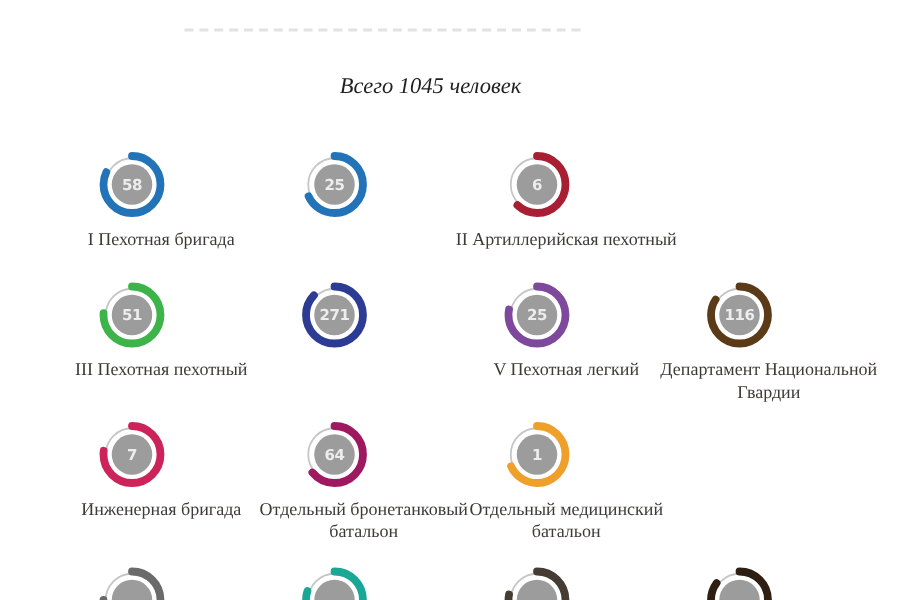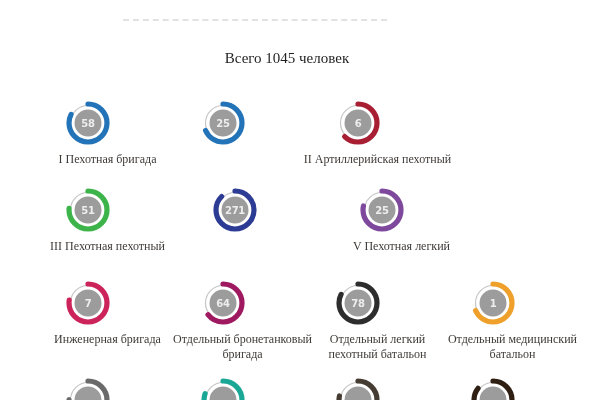--- a/index.html
+++ b/index.html
@@ -16,30 +16,31 @@
     width: 264px; height: 0;
     border-top: 2px dashed #e2e2e2;
   }
   .title {
     position: absolute;
     top: 50px; left: 0;
     width: 574px;
     text-align: center;
     font-size: 15px;
     color: #1f1f1f;
+    font-style: italic;
   }
   #rows { position: absolute; left: 0; top: 0; width: 600px; height: 400px; }
   .row {
     position: absolute;
     left: 20px;
     width: 540px;
     display: flex;
   }
   .row:nth-child(1) { top: 100px; }
-  .row:nth-child(2) { top: 187px; gap: 12px; }
+  .row:nth-child(2) { top: 187px; }
   .row:nth-child(3) { top: 280px; }
   .row:nth-child(4) { top: 377px; }
   .cell {
     width: 135px;
     display: flex;
     flex-direction: column;
     align-items: center;
   }
   .gauge { display: block; }
   .num {
@@ -117,50 +118,50 @@
   </div>
       <div class="cell">
     <svg class="gauge" width="46" height="46" viewBox="0 0 46 46">
       <circle class="track" cx="23" cy="23" r="17.5" fill="none" stroke="#c6c6c6" stroke-width="1.2"></circle>
       <circle class="arc" cx="23" cy="23" r="19" fill="none" stroke-width="5.2" stroke-linecap="round" transform="rotate(-90 23 23)" stroke="#7e499c" stroke-dasharray="93.1 119.4"></circle>
       <circle class="disc" cx="23" cy="23" r="13.5" fill="#9c9c9c"></circle>
       <text class="num" x="23" y="26.5" text-anchor="middle">25</text>
     </svg>
     <div class="label">V Пехотная легкий</div>
   </div>
+      <div class="cell">
+    <svg class="gauge" width="46" height="46" viewBox="0 0 46 46">
+      <circle class="track" cx="23" cy="23" r="17.5" fill="none" stroke="#c6c6c6" stroke-width="1.2"></circle>
+      <circle class="arc" cx="23" cy="23" r="19" fill="none" stroke-width="5.2" stroke-linecap="round" transform="rotate(-90 23 23)" stroke="#5a3a17" stroke-dasharray="100.3 119.4"></circle>
+      <circle class="disc" cx="23" cy="23" r="13.5" fill="#9c9c9c"></circle>
+      <text class="num" x="23" y="26.5" text-anchor="middle">116</text>
+    </svg>
+    <div class="label">Департамент Национальной
+Гвардии</div>
+  </div>
     </div>
     <div class="row">
       <div class="cell">
     <svg class="gauge" width="46" height="46" viewBox="0 0 46 46">
       <circle class="track" cx="23" cy="23" r="17.5" fill="none" stroke="#c6c6c6" stroke-width="1.2"></circle>
       <circle class="arc" cx="23" cy="23" r="19" fill="none" stroke-width="5.2" stroke-linecap="round" transform="rotate(-90 23 23)" stroke="#cc235a" stroke-dasharray="91.9 119.4"></circle>
       <circle class="disc" cx="23" cy="23" r="13.5" fill="#9c9c9c"></circle>
       <text class="num" x="23" y="26.5" text-anchor="middle">7</text>
     </svg>
     <div class="label">Инженерная бригада</div>
   </div>
       <div class="cell">
     <svg class="gauge" width="46" height="46" viewBox="0 0 46 46">
       <circle class="track" cx="23" cy="23" r="17.5" fill="none" stroke="#c6c6c6" stroke-width="1.2"></circle>
       <circle class="arc" cx="23" cy="23" r="19" fill="none" stroke-width="5.2" stroke-linecap="round" transform="rotate(-90 23 23)" stroke="#9e195f" stroke-dasharray="76.4 119.4"></circle>
       <circle class="disc" cx="23" cy="23" r="13.5" fill="#9c9c9c"></circle>
       <text class="num" x="23" y="26.5" text-anchor="middle">64</text>
     </svg>
     <div class="label">Отдельный бронетанковый
-бригада</div>
-  </div>
-      <div class="cell">
-    <svg class="gauge" width="46" height="46" viewBox="0 0 46 46">
-      <circle class="track" cx="23" cy="23" r="17.5" fill="none" stroke="#c6c6c6" stroke-width="1.2"></circle>
-      <circle class="arc" cx="23" cy="23" r="19" fill="none" stroke-width="5.2" stroke-linecap="round" transform="rotate(-90 23 23)" stroke="#2d2d2d" stroke-dasharray="97.9 119.4"></circle>
-      <circle class="disc" cx="23" cy="23" r="13.5" fill="#9c9c9c"></circle>
-      <text class="num" x="23" y="26.5" text-anchor="middle">78</text>
-    </svg>
-    <div class="label">Отдельный легкий
-пехотный батальон</div>
+батальон</div>
   </div>
       <div class="cell">
     <svg class="gauge" width="46" height="46" viewBox="0 0 46 46">
       <circle class="track" cx="23" cy="23" r="17.5" fill="none" stroke="#c6c6c6" stroke-width="1.2"></circle>
       <circle class="arc" cx="23" cy="23" r="19" fill="none" stroke-width="5.2" stroke-linecap="round" transform="rotate(-90 23 23)" stroke="#eea02b" stroke-dasharray="81.2 119.4"></circle>
       <circle class="disc" cx="23" cy="23" r="13.5" fill="#9c9c9c"></circle>
       <text class="num" x="23" y="26.5" text-anchor="middle">1</text>
     </svg>
     <div class="label">Отдельный медицинский
 батальон</div>

